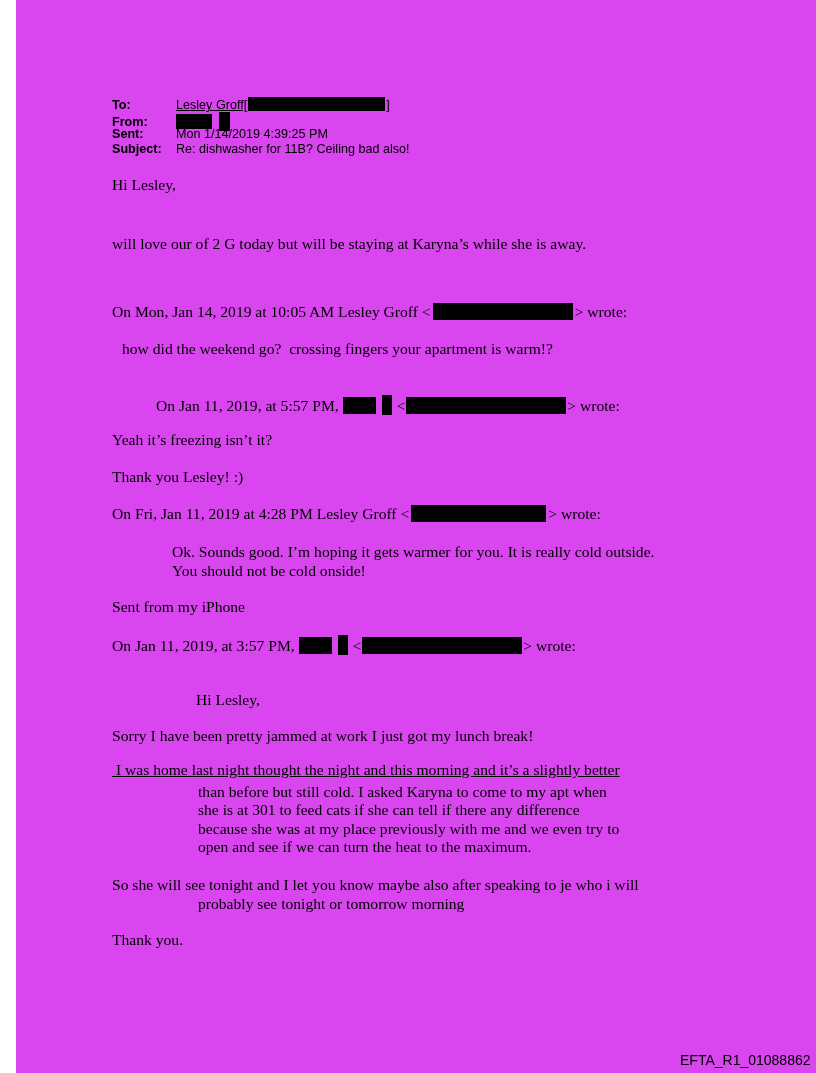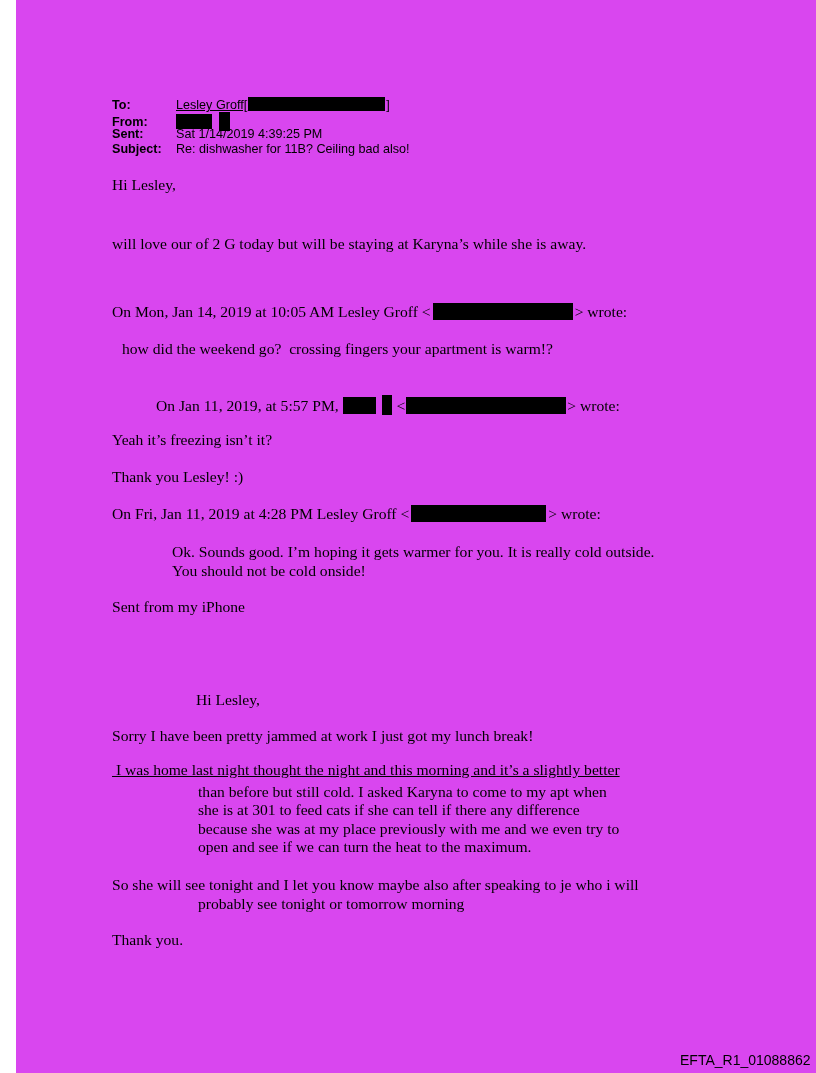--- a/index.html
+++ b/index.html
@@ -42,21 +42,21 @@
 </style>
 </head>
 <body>
 
 <div class="page">
 
   <div class="ln sans" id="L-to"><span class="hlabel">To:</span><span class="u">Lesley Groff[</span><span class="redact r-header-to"></span><span>]</span></div>
 
   <div class="ln sans" id="L-from"><span class="hlabel">From:</span><span class="redact r-from-a"></span><span class="redact r-from-b"></span></div>
 
-  <div class="ln sans" id="L-sent"><span class="hlabel">Sent:</span><span>Sat 1/14/2019 4:39:25 PM</span></div>
+  <div class="ln sans" id="L-sent"><span class="hlabel">Sent:</span><span>Mon 1/14/2019 4:39:25 PM</span></div>
 
   <div class="ln sans" id="L-subject"><span class="hlabel">Subject:</span><span>Re: dishwasher for 11B? Ceiling bad also!</span></div>
 
   <div class="ln serif" id="L-greeting">Hi Lesley,</div>
 
   <div class="ln serif" id="L-p1b">will love our of 2 G today but will be staying at Karyna’s while she is away.</div>
 
   <div class="ln serif" id="L-quote1"><span>On Mon, Jan 14, 2019 at 10:05 AM Lesley Groff &lt;</span><span class="redact r-140"></span><span>&gt; wrote:</span></div>
 
   <div class="ln serif" id="L-q1">how did the weekend go?  crossing fingers your apartment is warm!?</div>
@@ -66,20 +66,21 @@
   <div class="ln serif" id="L-yeah">Yeah it’s freezing isn’t it?</div>
   <div class="ln serif" id="L-thanks">Thank you Lesley! :)</div>
 
   <div class="ln serif" id="L-quote3"><span>On Fri, Jan 11, 2019 at 4:28 PM Lesley Groff &lt;</span><span class="redact r-135"></span><span>&gt; wrote:</span></div>
 
   <div class="ln serif" id="L-ok1">Ok. Sounds good. I’m hoping it gets warmer for you. It is really cold outside.</div>
   <div class="ln serif" id="L-ok2">You should not be cold onside!</div>
 
   <div class="ln serif" id="L-iphone">Sent from my iPhone</div>
 
+  <div class="ln serif" id="L-quote4"><span>On Jan 11, 2019, at 3:57 PM, </span><span class="redact r-33"></span><span class="redact r-sm"></span><span>&lt;</span><span class="redact r-160"></span><span>&gt; wrote:</span></div>
 
   <div class="ln serif" id="L-hi2">Hi Lesley,</div>
   <div class="ln serif" id="L-sorry">Sorry I have been pretty jammed at work I just got my lunch break!</div>
 
   <div class="ln serif" id="L-home1"> I was home last night thought the night and this morning and it’s a slightly better</div>
   <div class="ln serif" id="L-home2">than before but still cold. I asked Karyna to come to my apt when</div>
   <div class="ln serif" id="L-home3">she is at 301 to feed cats if she can tell if there any difference</div>
   <div class="ln serif" id="L-home4">because she was at my place previously with me and we even try to</div>
   <div class="ln serif" id="L-so1">So she will see tonight and I let you know maybe also after speaking to je who i will</div>
 

